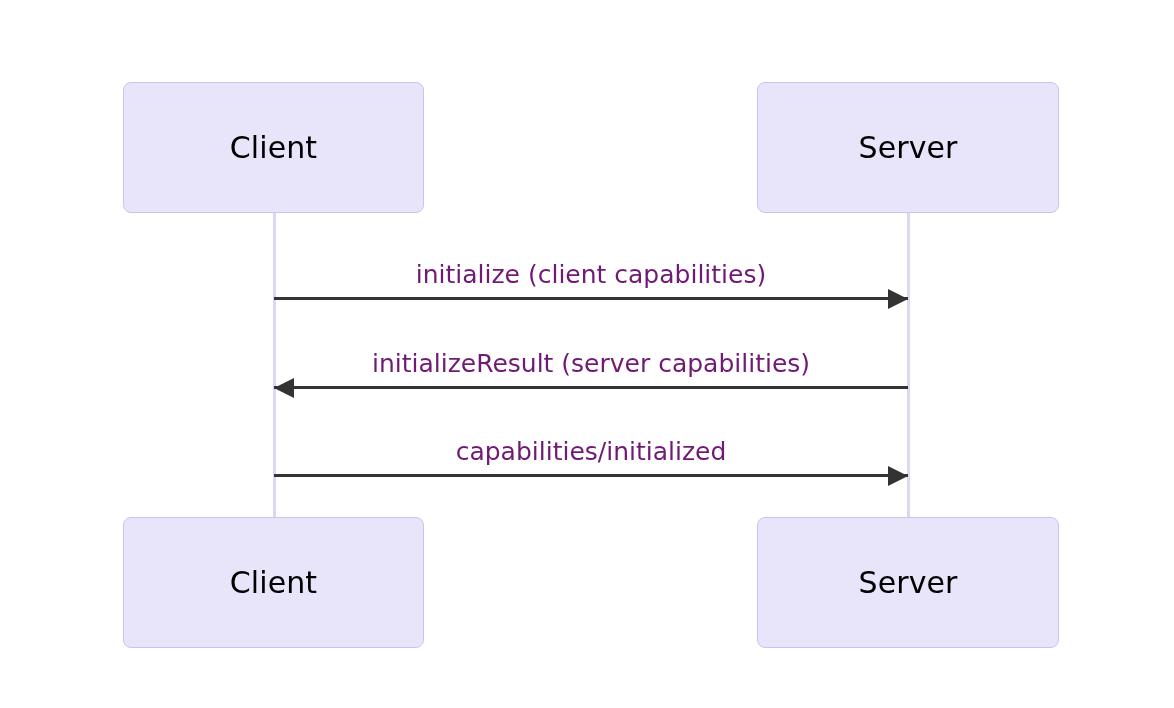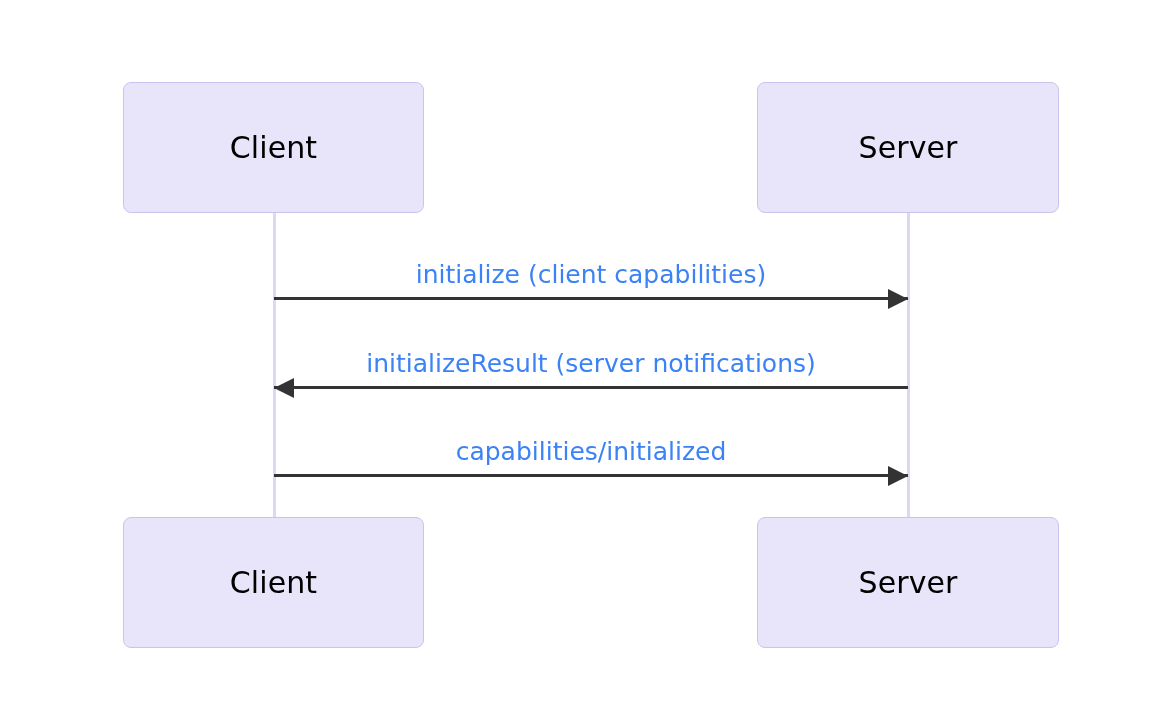--- a/index.html
+++ b/index.html
@@ -59,21 +59,21 @@
     width: 634px;
     height: 0;
   }
   .message .msg-label {
     position: absolute;
     left: 0;
     width: 100%;
     bottom: 9px;
     text-align: center;
     font-size: 25px;
-    color: #3b82f6;
+    color: #701a75;
     line-height: 1.1;
     white-space: nowrap;
   }
   .message .msg-line {
     position: absolute;
     left: 0;
     top: 0;
     width: 100%;
     height: 3px;
     background: #333333;
@@ -114,21 +114,21 @@
     <span class="participant-label">Server</span>
   </div>
 
   <div class="message to-right msg-1">
     <span class="msg-label">initialize (client capabilities)</span>
     <div class="msg-line"></div>
     <div class="msg-arrowhead"></div>
   </div>
 
   <div class="message to-left msg-2">
-    <span class="msg-label">initializeResult (server notifications)</span>
+    <span class="msg-label">initializeResult (server capabilities)</span>
     <div class="msg-line"></div>
     <div class="msg-arrowhead"></div>
   </div>
 
   <div class="message to-right msg-3">
     <span class="msg-label">capabilities/initialized</span>
     <div class="msg-line"></div>
     <div class="msg-arrowhead"></div>
   </div>
 

